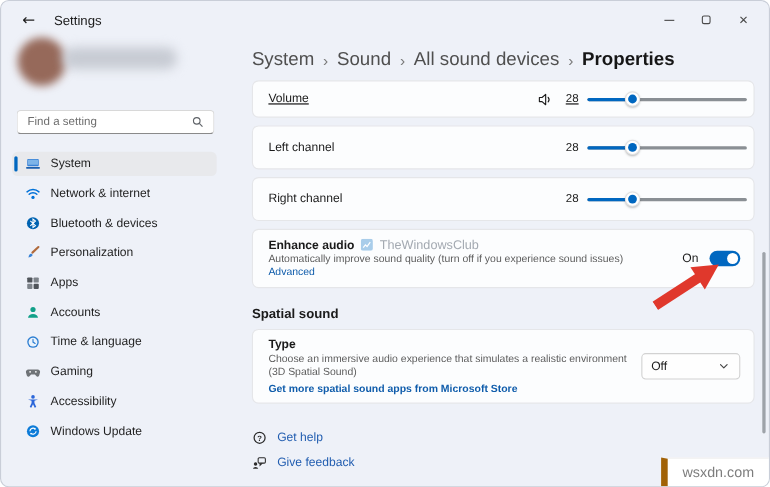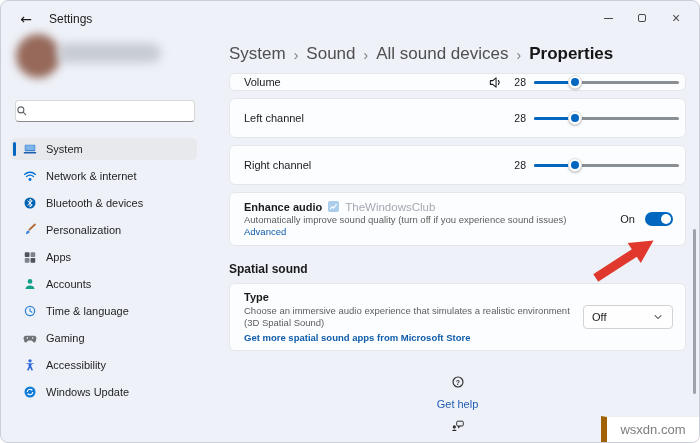--- a/index.html
+++ b/index.html
@@ -36,21 +36,21 @@
   .nav-accent { position:absolute; left:2px; top:4px; width:3px; height:14px; border-radius:2px; }
   .nav-ic { width:14px; height:14px; display:flex; flex-shrink:0; }
   .nav-label { margin-left:9px; font-size:11px; color:#1f1f1f; white-space:nowrap; }
   
   .main { position:absolute; left:228px; top:36px; width:457px; }
   .breadcrumb { margin-top:4px; height:26px; display:flex; align-items:center; gap:8px; font-size:17px; color:#4f4f4f; }
   .bc-sep { font-size:14px; color:#7a7a7a; padding-top:1px; }
   .bc-current { color:#161616; font-weight:700; }
   .card { width:457px; background:#fcfdfe; border:1px solid #e5e6e9; border-radius:6px; }
   .slider-card { display:flex; align-items:center; padding:0 6px 0 14px; }
-  .slider-card.first { margin-top:6px; height:18px; }
+  .slider-card.first { margin-top:6px; height:34px;text-decoration:underline; }
   .slider-card.mid { margin-top:7px; height:40px; }
   .row-label { font-size:11px; color:#1b1b1b; }
   .row-right { margin-left:auto; display:flex; align-items:center; gap:8px; }
   .slider-value { font-size:10.5px; color:#1b1b1b; min-width:15px; text-align:right; }
   .slider { position:relative; width:145px; height:14px; }
   .slider-track { position:absolute; left:0; right:0; top:6px; height:3px; border-radius:2px; background:#8a8f94; }
   .slider-fill { position:absolute; left:0; top:6px; height:3px; border-radius:2px; background:#0067c0; }
   .slider-thumb { position:absolute; top:0; width:14px; height:14px; border-radius:50%; background:#ffffff;
     border:1px solid #e2e2e2; box-shadow:0 1px 2px rgba(0,0,0,.25); display:flex; align-items:center; justify-content:center; }
   .slider-thumb-dot { width:8px; height:8px; border-radius:50%; background:#0067c0; }
@@ -73,21 +73,21 @@
   .type-left { display:flex; flex-direction:column; gap:2px; max-width:335px; }
   .type-title { font-size:11px; font-weight:700; color:#1b1b1b; }
   .type-desc { font-size:9.5px; color:#5d5d5d; line-height:12px; }
   .type-link { font-size:9.5px; font-weight:700; color:#0f5cab; margin-top:1px; }
   .dropdown { margin-left:auto; width:90px; height:24px; background:#fefefe; border:1px solid #d2d2d2;
     border-radius:4px; display:flex; align-items:center; padding:0 8px; }
   .dd-value { font-size:11px; color:#1b1b1b; }
   .dd-chevron { margin-left:auto; display:flex; }
   
   .footer-links { margin-top:24px; display:flex; flex-direction:column; gap:9px; }
-  .flink { display:flex; align-items:center; gap:9px;flex-direction:column; }
+  .flink { display:flex; align-items:center; gap:9px; }
   .flink-ic { width:14px; height:14px; display:flex; }
   .flink-label { font-size:11px; color:#215db0; }
   
   .scrollbar-thumb { position:absolute; left:692px; top:228px; width:3px; height:165px; border-radius:2px; background:#9ea3a9; }
   .red-arrow { position:absolute; left:589px; top:245px; width:70px; height:26px; transform:rotate(-33deg); }
   .site-watermark { position:absolute; right:0; bottom:0; width:98px; height:26px; background:#ffffff;
     border-left:6px solid #a16207; border-top:1px solid #eeeeee; display:flex; align-items:center; justify-content:center; }
   .site-watermark span { font-size:13px; color:#7d7d7d; }
   svg { display:block; }
 </style>
@@ -112,20 +112,21 @@
           <span class="glyph-close">×</span>
         </div>
     </div>
   </div>
 
   <div class="sidebar">
     <div class="avatar"></div>
     <div class="avatar-name"></div>
 
     <div class="search-box">
+      <input type="text" placeholder="Find a setting" style="">
       <span class="search-ic">
         <svg width="12" height="12" viewBox="0 0 16 16">
             <circle cx="6.5" cy="6.5" r="4" fill="none" stroke="#5f6368" stroke-width="1.4"></circle>
             <path d="M9.6 9.6 L13.4 13.4" stroke="#5f6368" stroke-width="1.4"></path>
           </svg>
       </span>
     </div>
 
     <div class="nav">
       <div class="nav-item selected">

